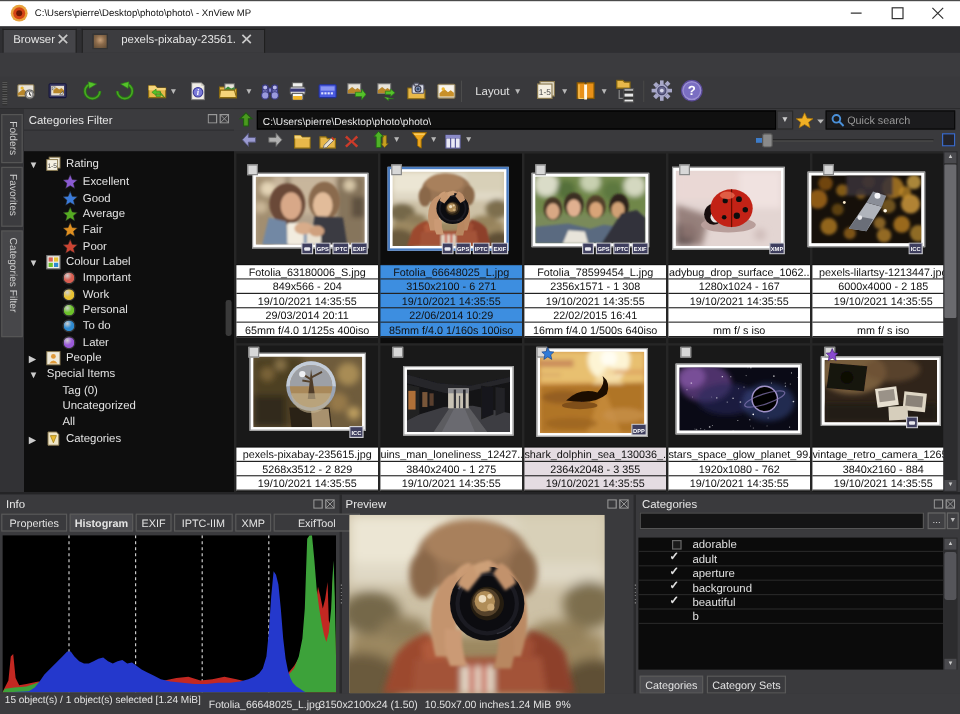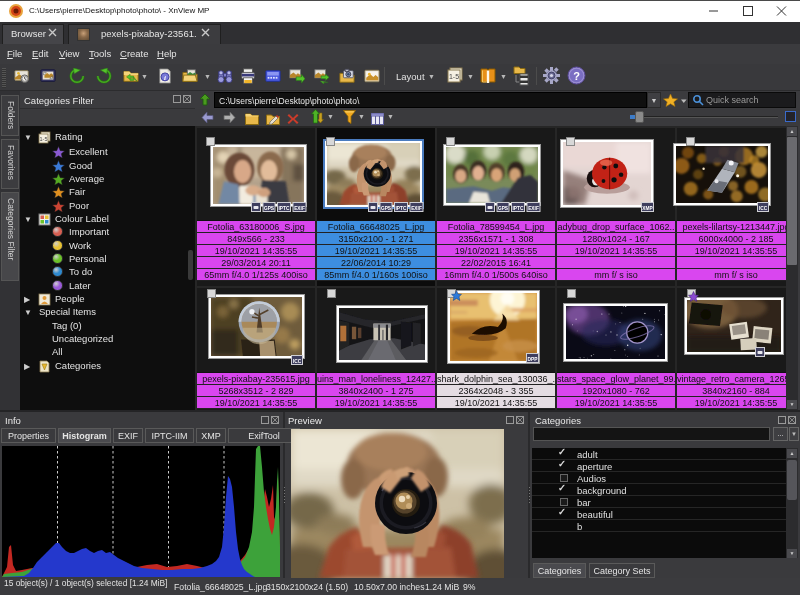--- a/index.html
+++ b/index.html
@@ -57,21 +57,21 @@
   .ti { position:absolute; color:#e4e4e4; font-size:9.5px; white-space:nowrap; }
   .arrow { position:absolute; color:#cccccc; font-size:8px; }
 
   
   #grid { left:195px; top:126px; width:591px; height:284px; background:#262626;
     overflow:hidden; }
   .cell { position:absolute; width:118px; background:#191919; }
   .itable { position:absolute; width:118px; border-top:1px solid #111; }
   .irow { height:12px; font-size:9px; text-align:center; color:#111;
     border-bottom:1px solid #222; overflow:hidden; line-height:12.5px; white-space:nowrap; }
-  .cream { background:#d946ef;text-align:center; }
+  .cream { background:#ffffff;text-align:center; }
   .bluesel { background:#3d8ee0; }
   .pinkish { background:#e4dce2; }
   .checkbox { position:absolute; width:9px; height:9px; background:#d8d8d8;
     border:1px solid #888; }
   .thumb { position:absolute; background:#fff; border:1px solid #9a9a9a; padding:2px; }
   .thumb svg, .thumb div { display:block; }
   #gsb { left:786px; top:126px; width:12px; height:284px; background:#2c2c2e; }
 
   
   #bottom { left:0; top:410px; width:800px; height:168px; background:#3a3a3d; }
@@ -118,28 +118,20 @@
       </svg>
   </div>
   <div class="abs tab" style="left:68px;width:153px;background:#3c3c3f;">
     <div style="position:absolute;left:8px;top:3px;width:13px;height:13px;border:1px solid #333;background:radial-gradient(circle at 50% 40%, #c8a078 0%, #8a6a4a 45%, #5e4a34 100%)"></div>
     <span style="position:absolute;left:32px;top:3px;width:96px;overflow:hidden;white-space:nowrap;display:inline-block">pexels-pixabay-23561...</span>
     <svg class="tabx" style="left:131px;width:11px;height:11px" viewBox="0 0 11 11">
         <path d="M2 2 L9 9 M9 2 L2 9" stroke="#c8c8c8" stroke-width="1.4" fill="none"></path>
       </svg>
   </div>
 
-  <div class="abs" id="menubar">
-    <span class="mi" style="left:7px"><u>F</u>ile</span>
-    <span class="mi" style="left:32px"><u>E</u>dit</span>
-    <span class="mi" style="left:59px"><u>V</u>iew</span>
-    <span class="mi" style="left:89px"><u>T</u>ools</span>
-    <span class="mi" style="left:120px"><u>C</u>reate</span>
-    <span class="mi" style="left:157px"><u>H</u>elp</span>
-  </div>
 
   <div class="abs" id="toolbar"></div>
   <div class="abs" style="left:2px;top:68px;width:4px;height:20px;background:repeating-linear-gradient(#555 0,#555 1px,#333 1px,#333 2px)"></div>
   <div id="tbicons">
 <div class="abs" style="left:14px;top:68px;width:16px;height:16px"><svg width="16" height="16" viewBox="0 0 18 18">
           <rect x="1" y="3" width="15" height="11" rx="1" fill="#e8e4da" stroke="#8a7a50"></rect>
           <path d="M1 11 l5 -4 l4 3 l3 -2 l3 2 v3 h-15 z" fill="#b8862a"></path>
           <circle cx="5" cy="6" r="1.5" fill="#e8b830"></circle>
           <circle cx="12" cy="12" r="4.2" fill="#d8d4ce" stroke="#555"></circle>
           <circle cx="12" cy="12" r="3" fill="#f4f2ee" stroke="#888"></circle>
@@ -913,28 +905,28 @@
 <svg class="abs" style="left:526px;top:353px" width="14" height="10" viewBox="0 0 14 10">
         <rect x="0.5" y="0.5" width="12" height="9" fill="#3e3e5e" stroke="#cfcfd4" stroke-width="1"></rect>
         <text x="6.5" y="7.5" font-size="4.8" fill="#fff" text-anchor="middle" font-family="Liberation Sans" font-weight="bold">DPP</text>
       </svg>
 <svg class="abs" style="left:755px;top:347px" width="12" height="10" viewBox="0 0 12 10">
         <rect x="0.5" y="0.5" width="9" height="9" fill="#3e3e5e" stroke="#cfcfd4" stroke-width="1"></rect>
         <rect x="2.5" y="4" width="5" height="3" rx="0.8" fill="#e8e8ee"></rect>
       </svg>
 <div class="abs itable" style="left:197px;top:220px">
         <div class="irow cream">Fotolia_63180006_S.jpg</div>
-        <div class="irow cream">849x566 - 233</div>
+        <div class="irow cream">849x566 - 204</div>
         <div class="irow cream">19/10/2021 14:35:55</div>
         <div class="irow cream">29/03/2014 20:11</div>
         <div class="irow cream">65mm f/4.0 1/125s 400iso</div>
       </div>
 <div class="abs itable" style="left:317px;top:220px">
         <div class="irow bluesel">Fotolia_66648025_L.jpg</div>
-        <div class="irow bluesel">3150x2100 - 1 271</div>
+        <div class="irow bluesel">3150x2100 - 6 271</div>
         <div class="irow bluesel">19/10/2021 14:35:55</div>
         <div class="irow bluesel">22/06/2014 10:29</div>
         <div class="irow bluesel">85mm f/4.0 1/160s 100iso</div>
       </div>
 <div class="abs itable" style="left:437px;top:220px">
         <div class="irow cream">Fotolia_78599454_L.jpg</div>
         <div class="irow cream">2356x1571 - 1 308</div>
         <div class="irow cream">19/10/2021 14:35:55</div>
         <div class="irow cream">22/02/2015 16:41</div>
         <div class="irow cream">16mm f/4.0 1/500s 640iso</div>
@@ -1084,38 +1076,34 @@
 <svg class="abs" style="left:778px;top:416px" width="18" height="8" viewBox="0 0 18 8">
         <rect x="0.5" y="0.5" width="7" height="7" fill="none" stroke="#999"></rect>
         <rect x="10.5" y="0.5" width="7" height="7" fill="none" stroke="#999"></rect>
         <path d="M10.5 .5 L17.5 7.5 M17.5 .5 L10.5 7.5" stroke="#999" stroke-width="0.8"></path>
       </svg>
 <div class="abs" id="catfield"></div>
 <div class="abs" style="left:773px;top:427px;width:15px;height:14px;background:#3f3f42;border:1px solid #666;color:#ddd;font-size:8px;text-align:center;line-height:12px">...</div>
 <div class="abs" style="left:789px;top:427px;width:10px;height:14px;background:#3f3f42;border:1px solid #666;color:#bbb;font-size:6px;text-align:center;line-height:13px">▼</div>
 <div class="abs" id="catlist" style="overflow:hidden">
         <div class="catrow">
+          <span>adorable</span>
+          <div class="catcb"></div>
+        </div>
+        <div class="catrow">
           <span>adult</span>
           <span class="catck">✓</span>
         </div>
         <div class="catrow">
           <span>aperture</span>
           <span class="catck">✓</span>
         </div>
         <div class="catrow">
-          <span>Audios</span>
-          <div class="catcb"></div>
-        </div>
-        <div class="catrow">
           <span>background</span>
           <span class="catck">✓</span>
-        </div>
-        <div class="catrow">
-          <span>bar</span>
-          <div class="catcb"></div>
         </div>
         <div class="catrow">
           <span>beautiful</span>
           <span class="catck">✓</span>
         </div>
         <div class="catrow">
           <span>b</span>
         </div>
       </div>
 <div class="abs" id="catsb"></div>

